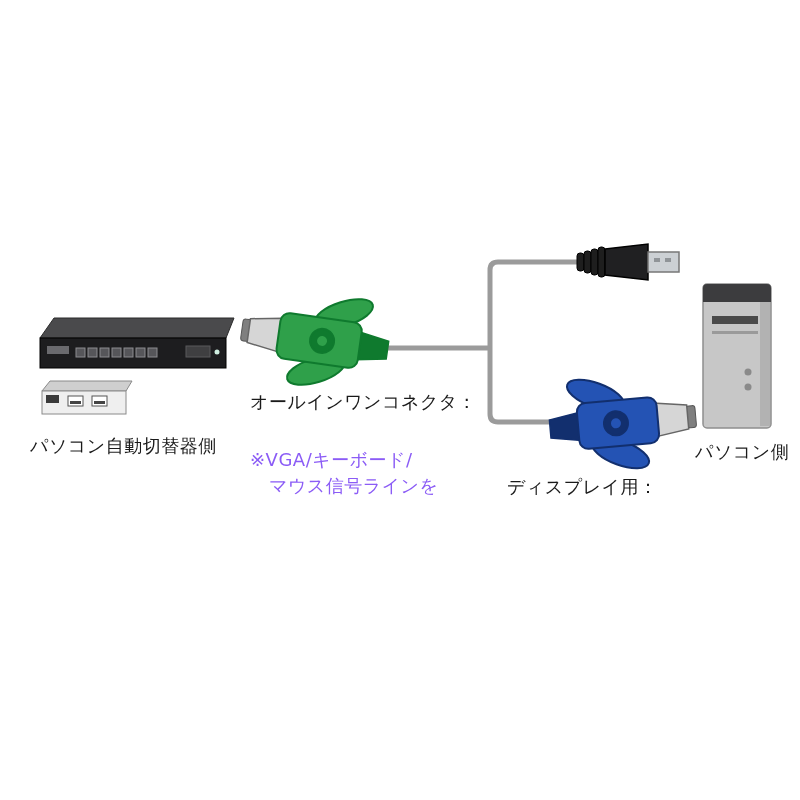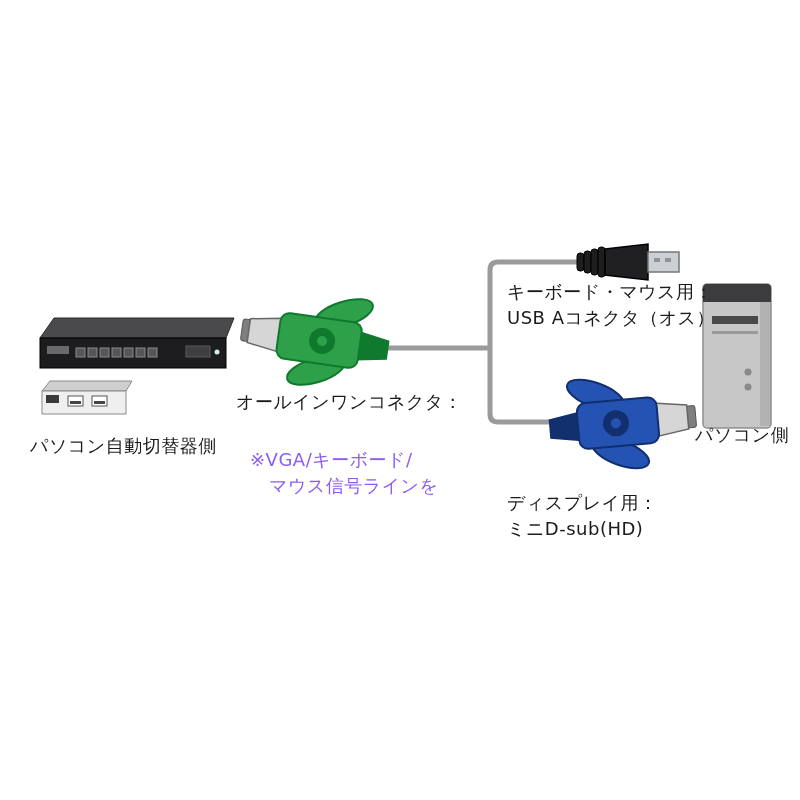--- a/index.html
+++ b/index.html
@@ -123,36 +123,31 @@
       <rect x="712" y="331" width="46" height="3" fill="#9a9a9a"></rect>
       <circle cx="748" cy="372" r="3.5" fill="#8a8a8a"></circle>
       <circle cx="748" cy="387" r="3.5" fill="#8a8a8a"></circle>
     </g>
   </svg>
 
   <div class="label" style="left:30px; top:433px;">
     <span>パソコン自動切替器側</span>
   </div>
 
-  <div class="label" style="left:236px; top:389px;">
+  <div class="label" style="left:250px; top:389px;">
     <span>オールインワンコネクタ：</span>
   </div>
 
   <div class="label note" style="left:250px; top:447px;">
     <span>※VGA/キーボード/</span>
     <span class="indent">マウス信号ラインを</span>
   </div>
 
-  <div class="label" style="left:507px; top:279px;">
-    <span>キーボード・マウス用：</span>
-    <span>USB Aコネクタ（オス）</span>
+
+  <div class="label" style="left:507px; top:474px;">
+    <span>ディスプレイ用：</span>
   </div>
 
-  <div class="label" style="left:507px; top:474px;margin-top:16px;">
-    <span>ディスプレイ用：</span>
-    <span>ミニD-sub(HD)</span>
-  </div>
-
-  <div class="label" style="left:695px; top:422px;">
+  <div class="label" style="left:695px; top:439px;">
     <span>パソコン側</span>
   </div>
 
 </div>
 
 </body></html>

